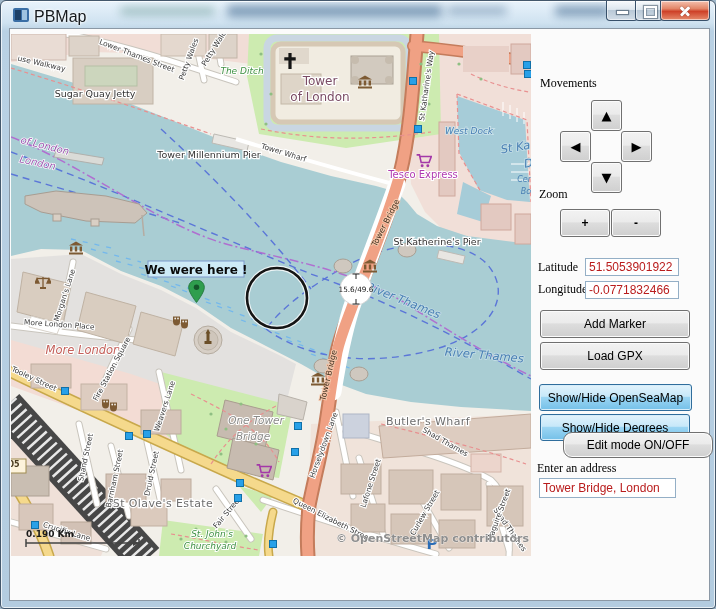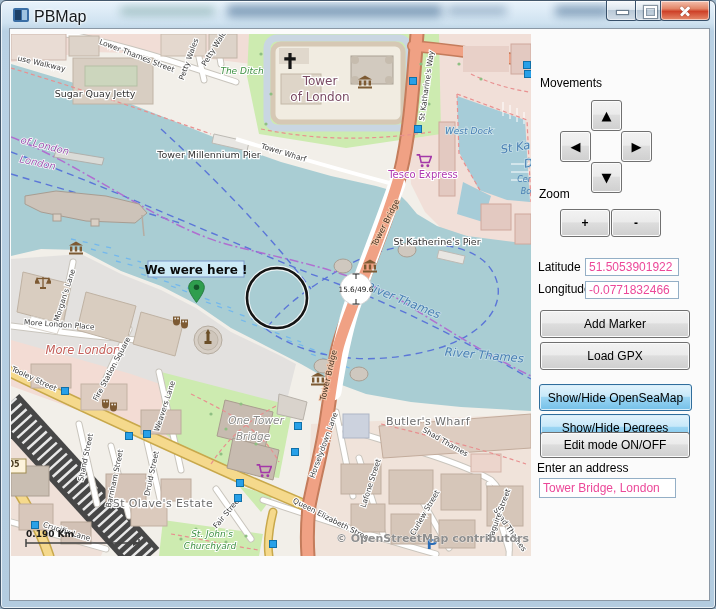--- a/index.html
+++ b/index.html
@@ -21,30 +21,30 @@
   .glyph-max{position:absolute;left:50%;top:5px;width:9px;height:8px;margin-left:-5px;border:2px solid #fff;
              box-shadow:0 0 1px 1px rgba(40,60,80,.5),inset 0 0 1px 1px rgba(40,60,80,.4);}
   .glyph-x{position:absolute;left:50%;top:50%;width:12px;height:12px;transform:translate(-50%,-50%);}
   .glyph-x i{position:absolute;left:0;top:5px;width:12px;height:2.6px;background:#fff;border-radius:1px;
              box-shadow:0 0 1px rgba(90,20,10,.8);}
   .glyph-x i:nth-child(1){transform:rotate(45deg);}
   .glyph-x i:nth-child(2){transform:rotate(-45deg);}
   .client{position:absolute;left:8px;top:27px;width:699px;height:571px;background:#fbfbfb;
           border:1px solid #8b98a5;}
   .map{position:absolute;left:10px;top:33px;width:520px;height:522px;background:#f2efe9;overflow:hidden;}
-  .lbl{position:absolute;font-size:12px;color:#000;white-space:nowrap;}
+  .lbl{position:absolute;font-size:12px;color:#000;white-space:nowrap;font-family:Liberation Serif, serif;}
   .btn{position:absolute;display:flex;align-items:center;justify-content:center;
        border:1px solid #707070;border-radius:3px;font-size:12px;color:#000;cursor:default;
        background:linear-gradient(#f2f2f2,#ebebeb 45%,#dddddd 50%,#cfcfcf);
        box-shadow:inset 0 0 0 1px #fbfbfb;}
   .btn-blue{border-color:#2f6d9c;background:linear-gradient(#e2f3fc,#c7e8f9 45%,#9bd5f3 50%,#74c0e8);
        box-shadow:inset 0 0 0 1px #d6edfa;margin-top:12px;}
   .arrow{font-family:"DejaVu Sans",sans-serif;font-size:13px;}
   .tb{position:absolute;border:1px solid #94afc6;background:#fff;font-family:"Liberation Sans",sans-serif;
-      font-size:12px;color:#ec4899;padding:1px 3px;box-sizing:border-box;}
+      font-size:12px;color:#b91c1c;padding:1px 3px;box-sizing:border-box;}
   
   svg text{font-family:"DejaVu Sans",sans-serif;text-anchor:middle;}
   .street{font-size:7.5px;fill:#3d3d3d;stroke:#fff;stroke-width:2.2px;paint-order:stroke;}
   .bridgelbl{font-size:8px;fill:#43301f;stroke:#f6c8ac;stroke-width:2px;paint-order:stroke;}
   .pier{font-size:9.5px;fill:#333;stroke:#fff;stroke-width:2.4px;paint-order:stroke;}
   .place{font-size:11px;fill:#6e6e6e;stroke:#fff;stroke-width:2.6px;paint-order:stroke;letter-spacing:.4px;}
   .water{font-size:9px;fill:#4a80b4;font-style:italic;stroke:#cfe5ec;stroke-width:1.6px;paint-order:stroke;}
   .water-big{font-size:11.5px;fill:#4a80b4;font-style:italic;stroke:#c4dde6;stroke-width:1.6px;paint-order:stroke;}
   .water-sm{font-size:8px;fill:#4a80b4;font-style:italic;}
   .boundary{font-size:10px;fill:#9b59b0;font-style:italic;stroke:#fff;stroke-width:1.4px;paint-order:stroke;}
@@ -475,18 +475,18 @@
 
   <span class="lbl" style="left:537px;top:259px;">Latitude</span>
   <input class="tb" style="left: 584px; top: 257px; width: 94px; height: 18px;" value="51.5053901922">
   <span class="lbl" style="left:537px;top:281px;">Longitude</span>
   <input class="tb" style="left: 584px; top: 280px; width: 94px; height: 18px;" value="-0.0771832466">
 
   <div class="btn" style="left:539px;top:309px;width:148px;height:26px;">Add Marker</div>
   <div class="btn" style="left:539px;top:341px;width:148px;height:26px;">Load GPX</div>
   <div class="btn btn-blue" style="left:538px;top:371px;width:151px;height:25px;">Show/Hide OpenSeaMap</div>
   <div class="btn btn-blue" style="left:539px;top:401px;width:148px;height:25px;">Show/Hide Degrees</div>
-  <div class="btn" style="left:539px;top:431px;width:148px;height:24px;">Edit mode ON/OFF</div>
+  <div class="btn" style="left:562px;top:431px;width:148px;height:24px;border-radius:9px;">Edit mode ON/OFF</div>
 
   <span class="lbl" style="left:536px;top:460px;">Enter an address</span>
   <input class="tb" style="left: 538px; top: 477px; width: 137px; height: 20px;" value="Tower Bridge, London">
 
 </div>
 
 </body></html>

